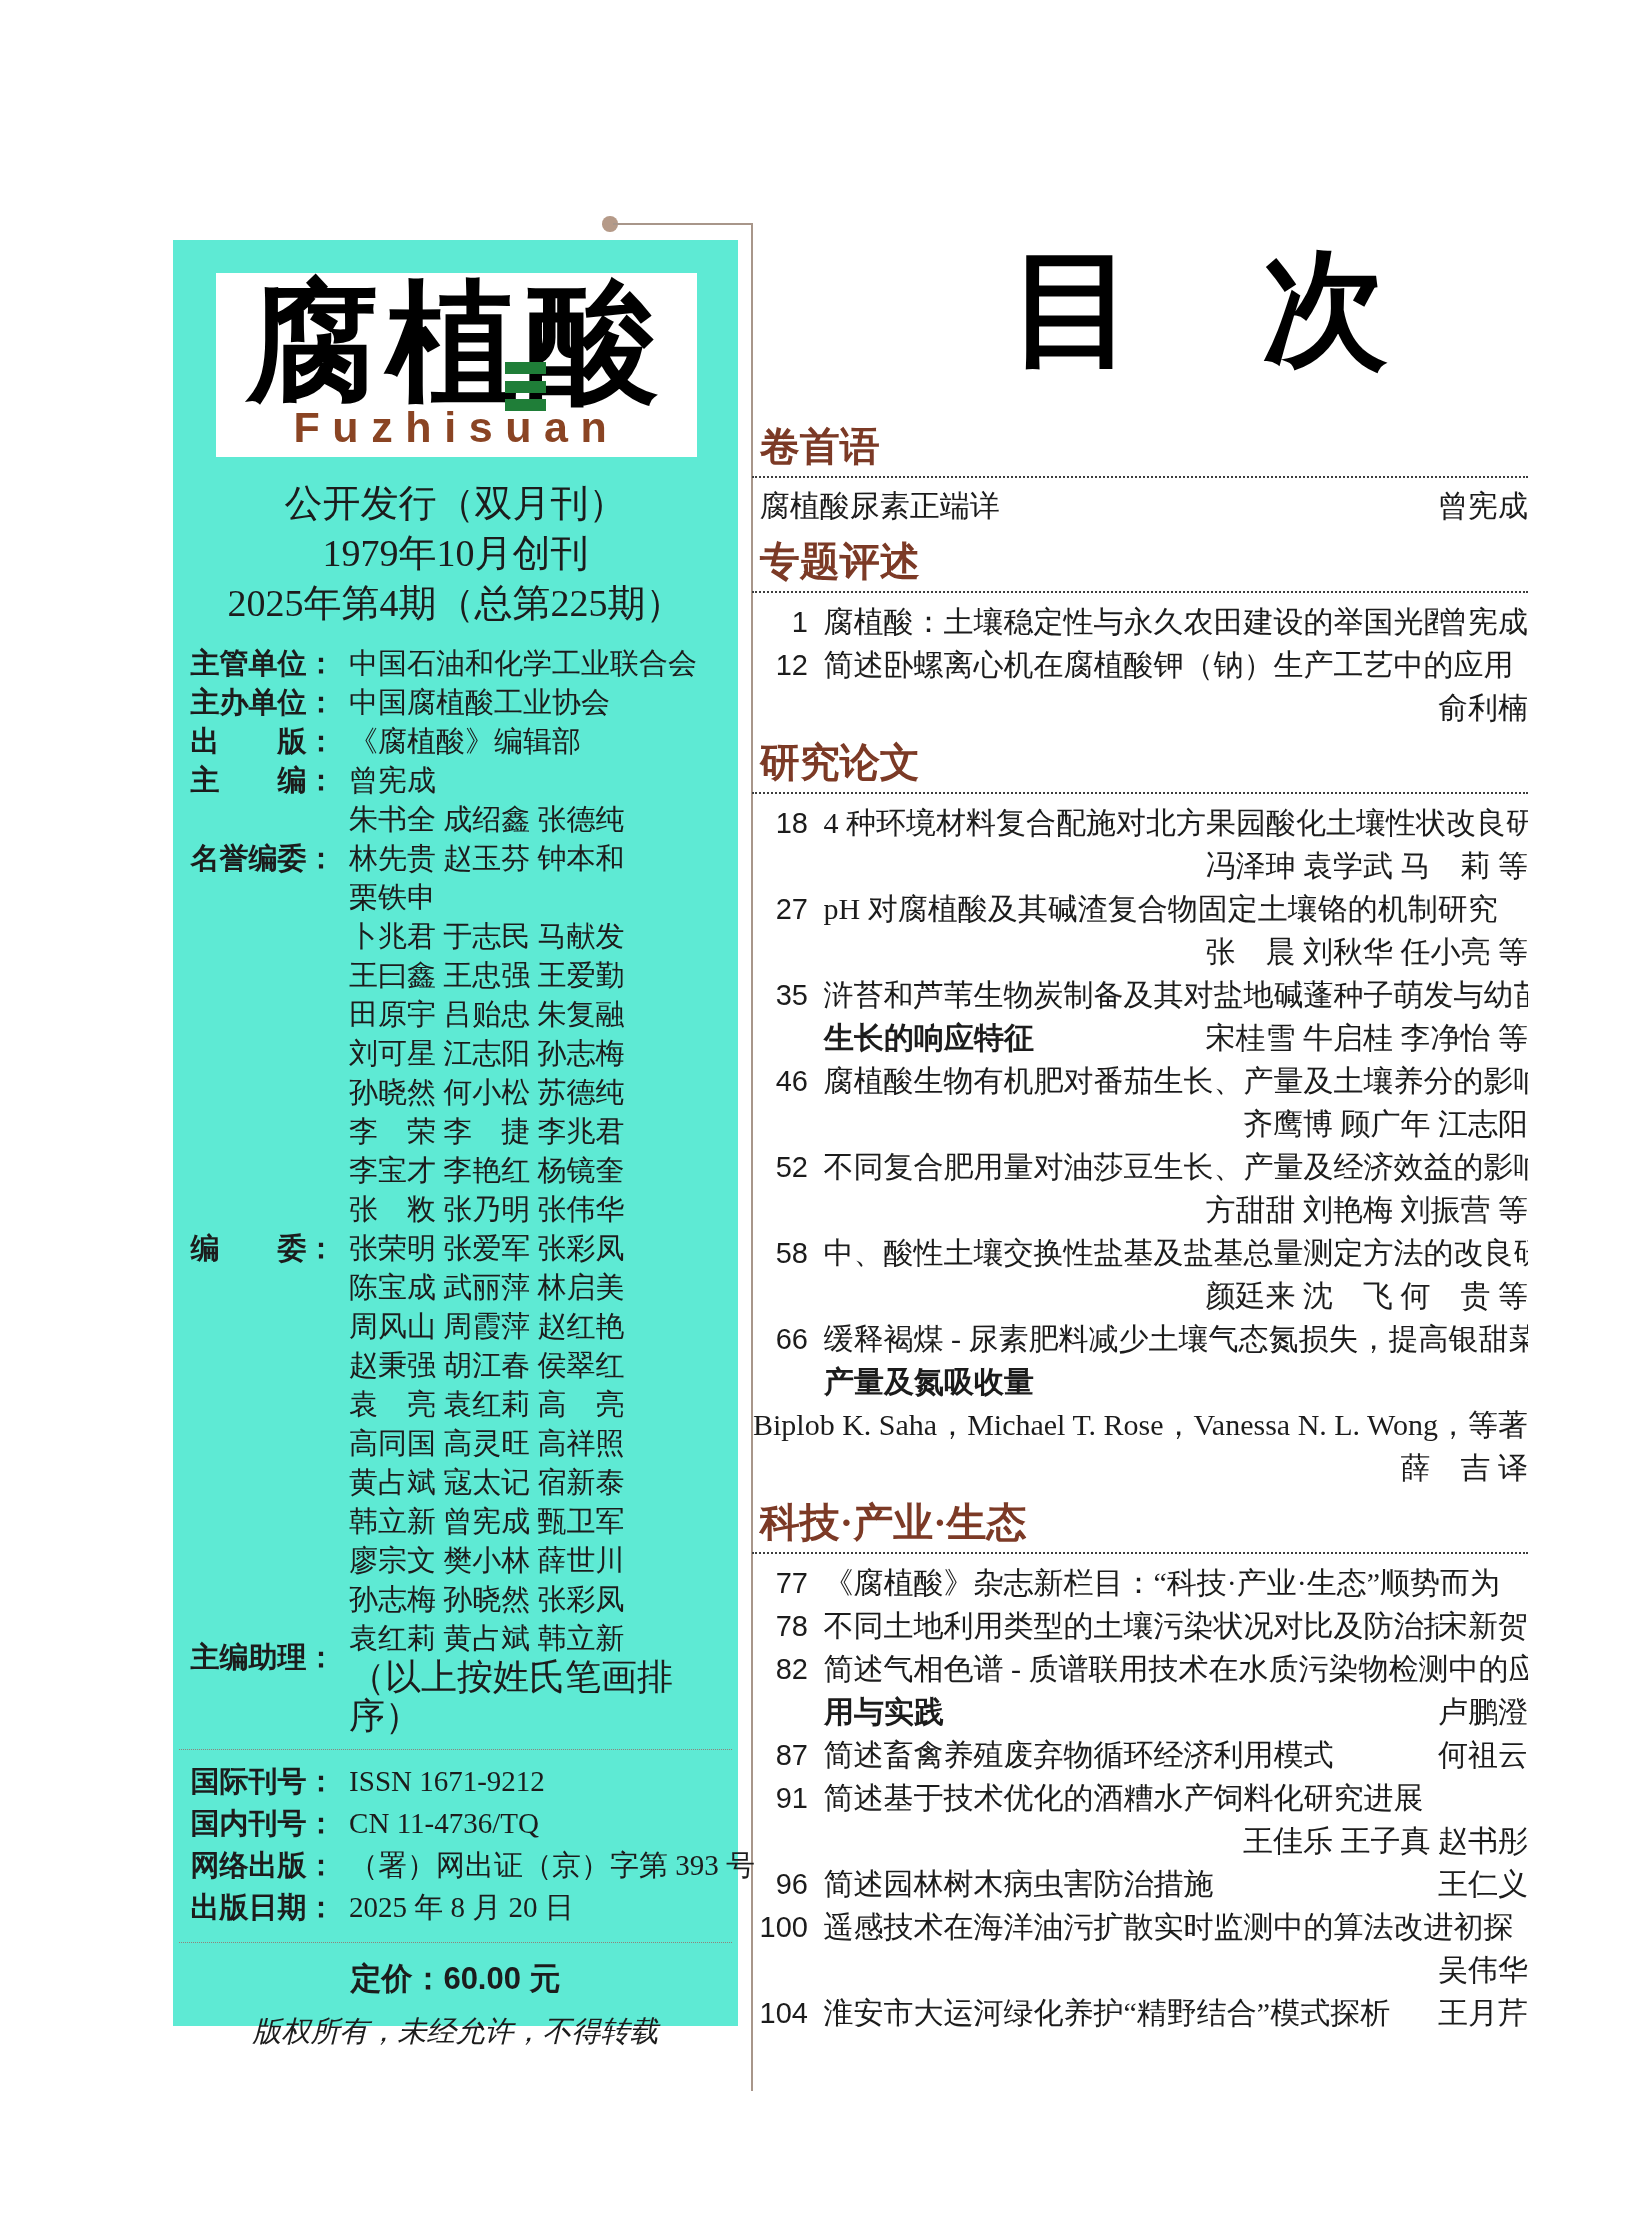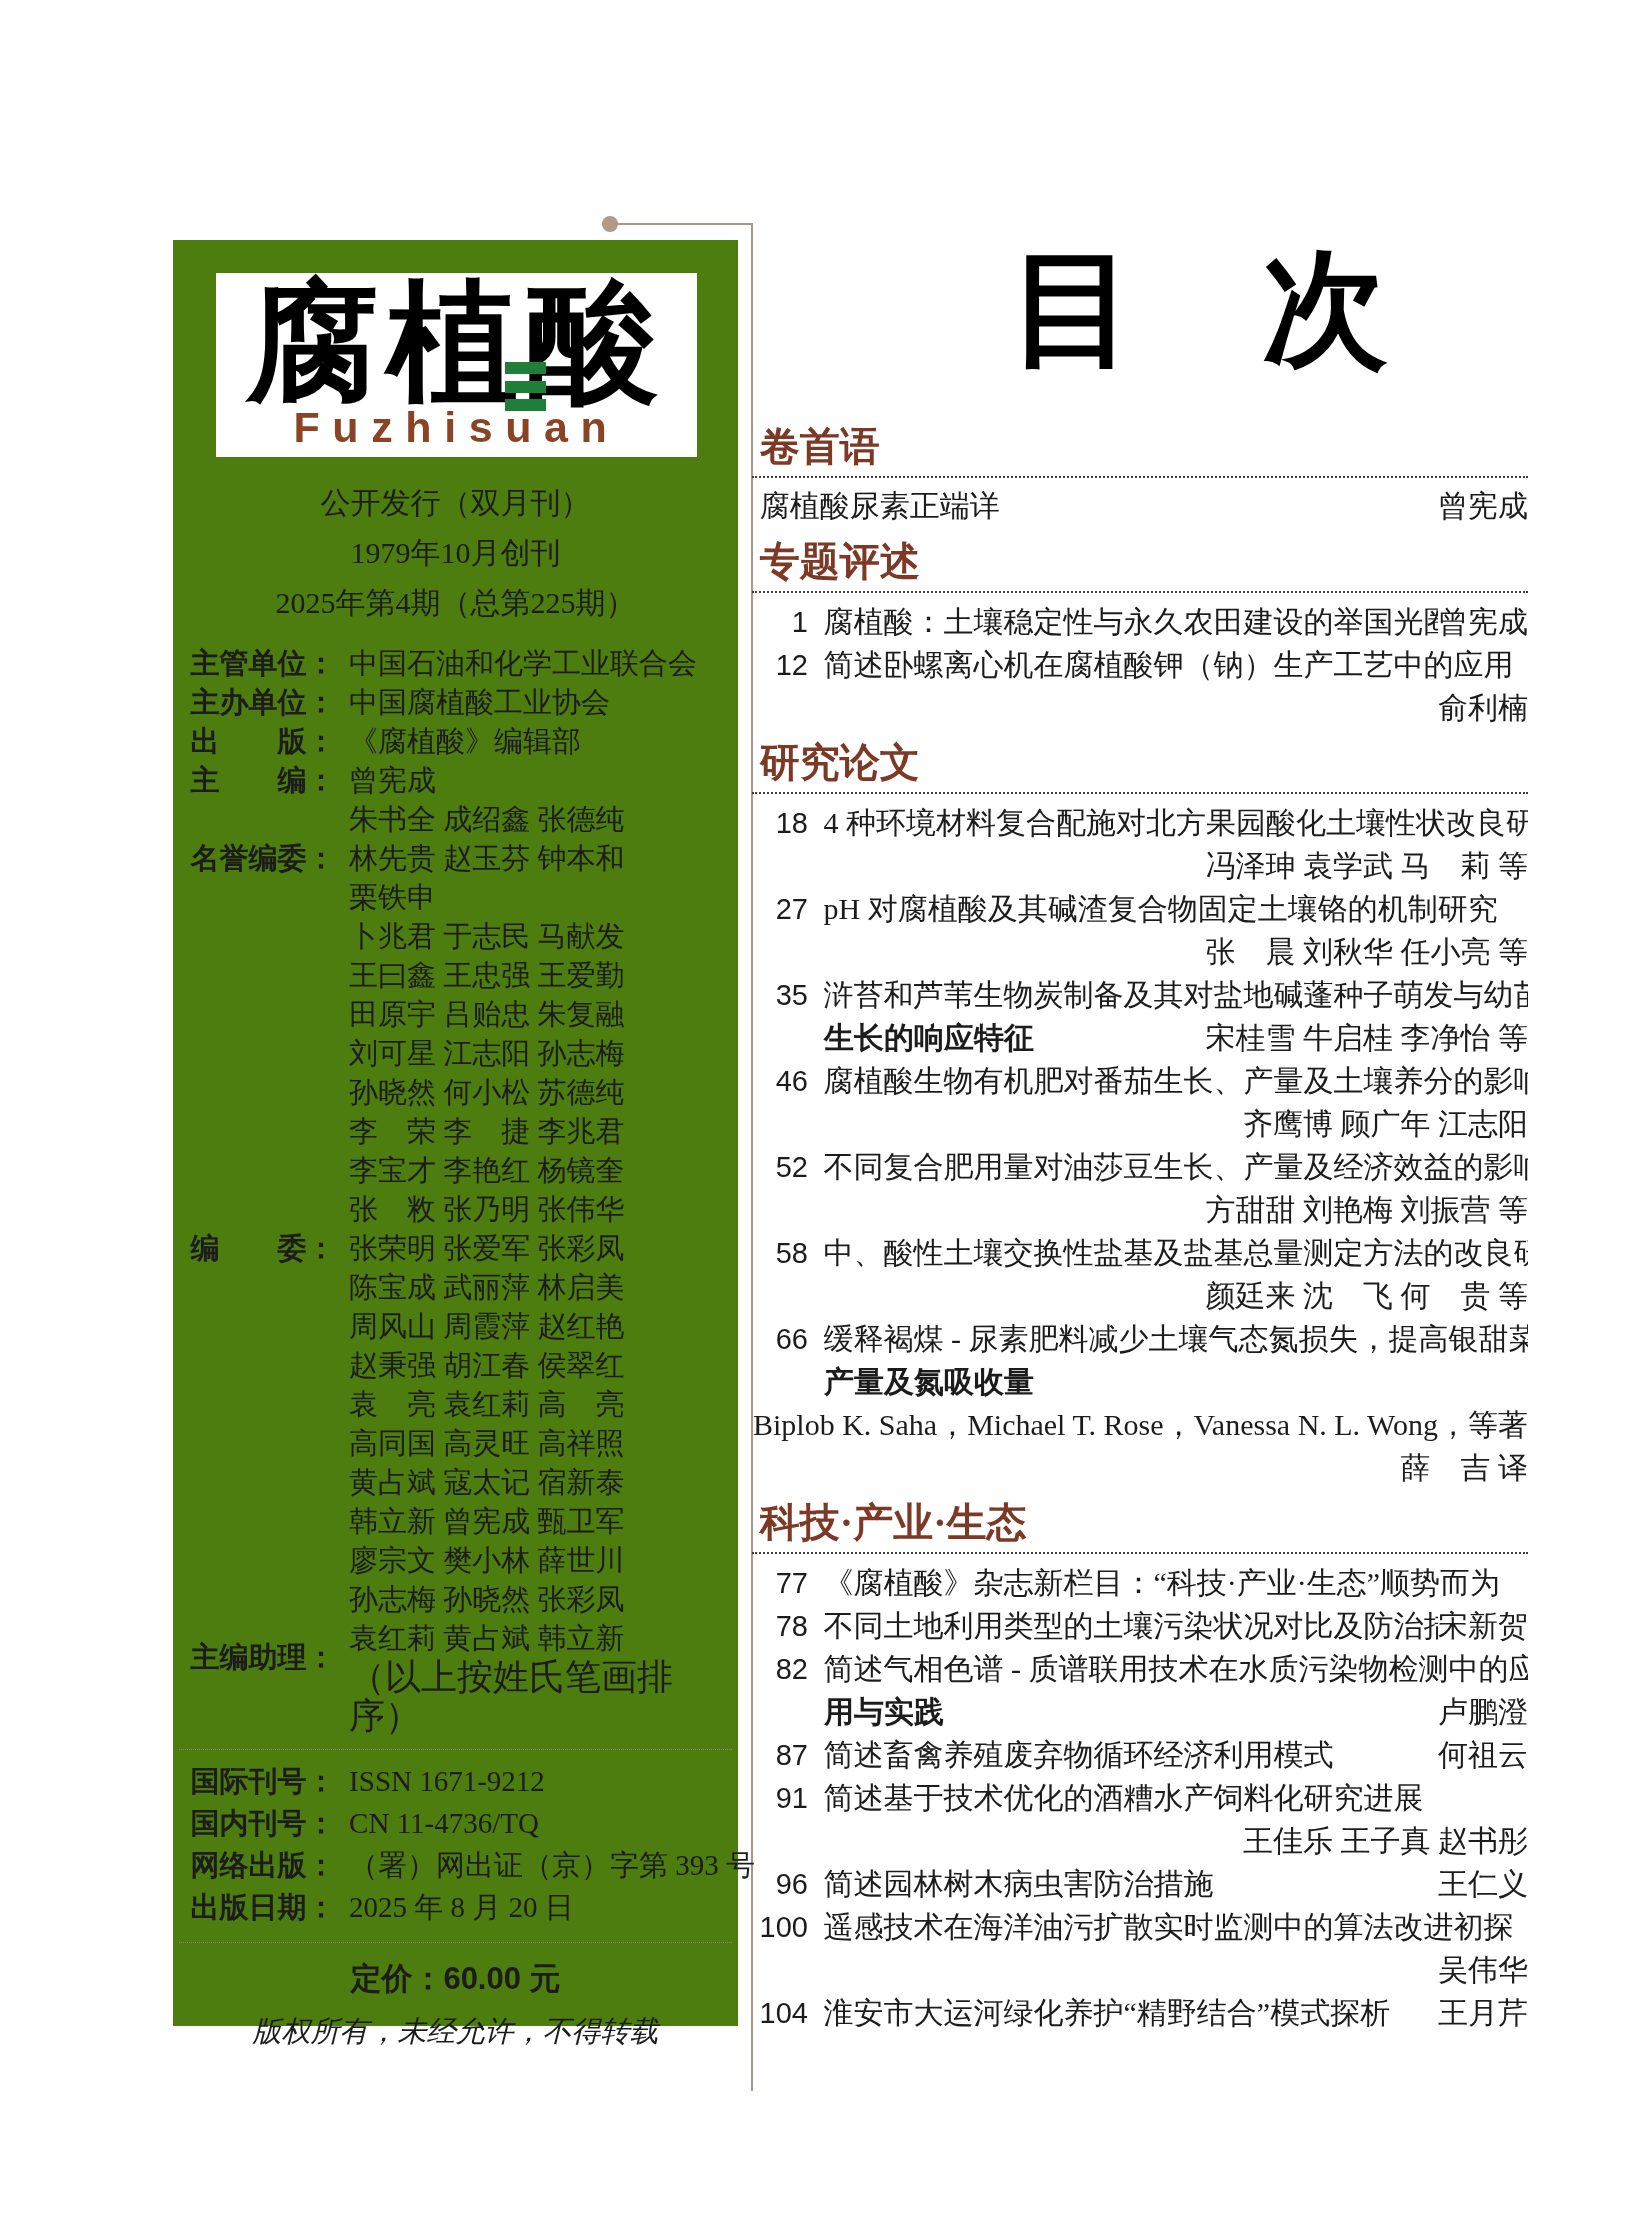--- a/index.html
+++ b/index.html
@@ -1,30 +1,30 @@
 <!DOCTYPE html>
 <html><head>
 <meta charset="utf-8">
 <style>
   html,body{margin:0;padding:0;background:#ffffff;}
   #page{position:relative;width:1650px;height:2223px;background:#ffffff;overflow:hidden;
         font-family:"Liberation Serif", serif;color:#1c1c1c;}
 
   
-  .panel{position:absolute;left:173px;top:240px;width:565px;height:1786px;background:#4d7c0f;}
+  .panel{position:absolute;left:173px;top:240px;width:565px;height:1786px;background:#5eead4;}
   .logo-box{position:relative;margin:33px 0 0 43px;width:481px;height:184px;background:#ffffff;
             display:flex;flex-direction:column;align-items:center;justify-content:flex-start;}
   .logo-cn{font-family:"DejaVu Sans", sans-serif;font-weight:900;font-size:132px;line-height:134px;
            letter-spacing:7.8px;color:#000;margin-top:1.9px;white-space:nowrap;}
   .logo-en{font-family:"Liberation Sans", sans-serif;font-weight:700;font-size:43px;line-height:45px;
            letter-spacing:12.6px;color:#8a4423;margin-top:-3.9px;white-space:nowrap;}
   .gbar{position:absolute;left:289px;width:41px;height:11.6px;background:#1f7e38;}
   .gbar.b1{top:89px}.gbar.b2{top:108px}.gbar.b3{top:126px}
 
-  .issue{margin-top:21.3px;text-align:center;font-size:30px;line-height:50px;}
+  .issue{margin-top:21.3px;text-align:center;font-size:38px;line-height:50px;}
 
   .info{margin-top:15.5px;}
   .irow{display:flex;align-items:center;margin-left:17.5px;line-height:39px;font-size:29px;}
   .irow .lab{width:147px;flex:none;font-family:"Liberation Sans", sans-serif;font-weight:700;
              white-space:nowrap;}
   .irow .val{margin-left:11.6px;white-space:nowrap;}
   .irow .vlines{margin-left:11.6px;}
   .note{font-size:36px;}
 
   .sep{border-top:1.9px dotted #8f837b;height:0;margin:13.6px 5.8px 9.7px 5.8px;}

